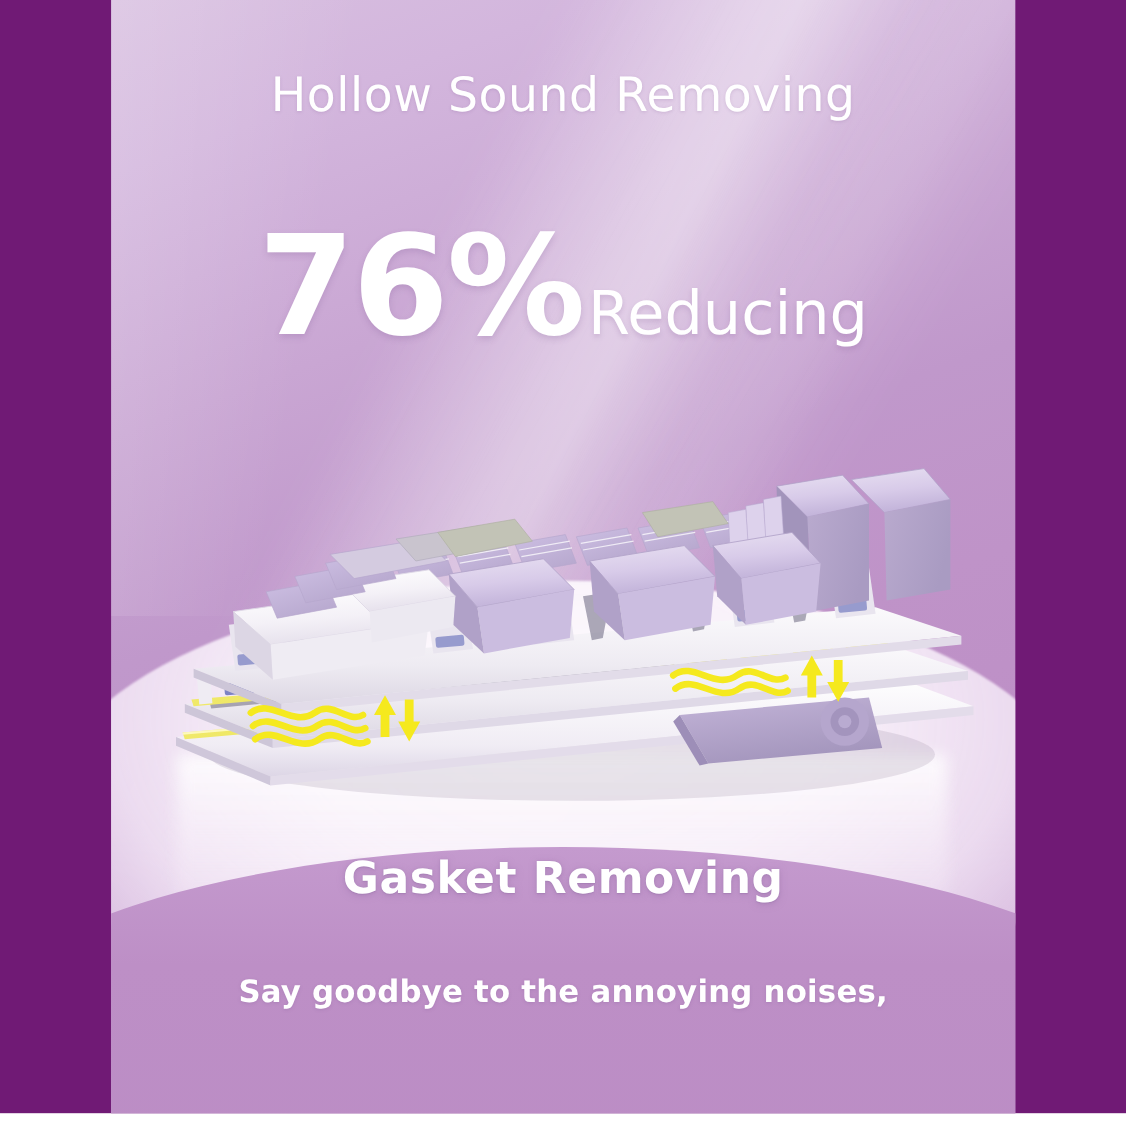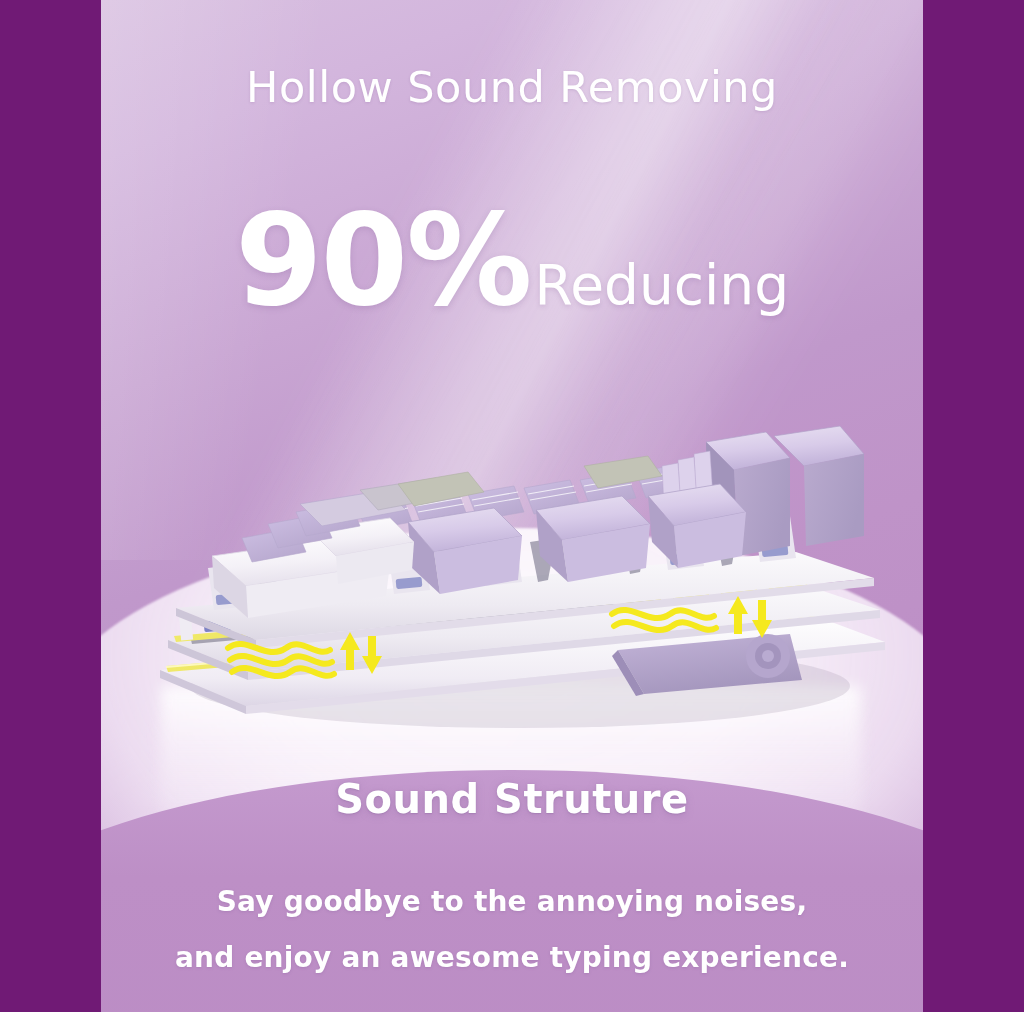--- a/index.html
+++ b/index.html
@@ -226,21 +226,21 @@
 
     <div class="stage-ellipse"></div>
     <div class="stage-top-band"></div>
 
     <div class="bottom-curve"></div>
   </div>
 
   <div class="headline">Hollow Sound Removing</div>
 
   <div class="stat-line">
-    <span class="stat-number">90%</span>
+    <span class="stat-number">76%</span>
     <span class="stat-word">Reducing</span>
   </div>
 
   <div class="kb-wrap">
     <svg class="kb-svg" viewBox="0 0 740 330" xmlns="http://www.w3.org/2000/svg">
       <defs>
         <linearGradient id="capWhite" x1="0" y1="0" x2="0.3" y2="1">
           <stop offset="0%" stop-color="#ffffff"></stop>
           <stop offset="60%" stop-color="#f4f1f7"></stop>
           <stop offset="100%" stop-color="#e6e1ec"></stop>
@@ -498,20 +498,19 @@
       </g>
 
       <g fill="#f5e91e">
         <polygon points="588,178 598,196 592,196 592,216 584,216 584,196 578,196"></polygon>
         <polygon points="612,220 602,202 608,202 608,182 616,182 616,202 622,202"></polygon>
       </g>
 
     </svg>
   </div>
 
-  <div class="gasket-title">Sound Struture</div>
+  <div class="gasket-title">Gasket Removing</div>
 
   <div class="tagline">
     <span>Say goodbye to the annoying noises,</span>
-    <span>and enjoy an awesome typing experience.</span>
   </div>
 
 </div>
 
 </body></html>

